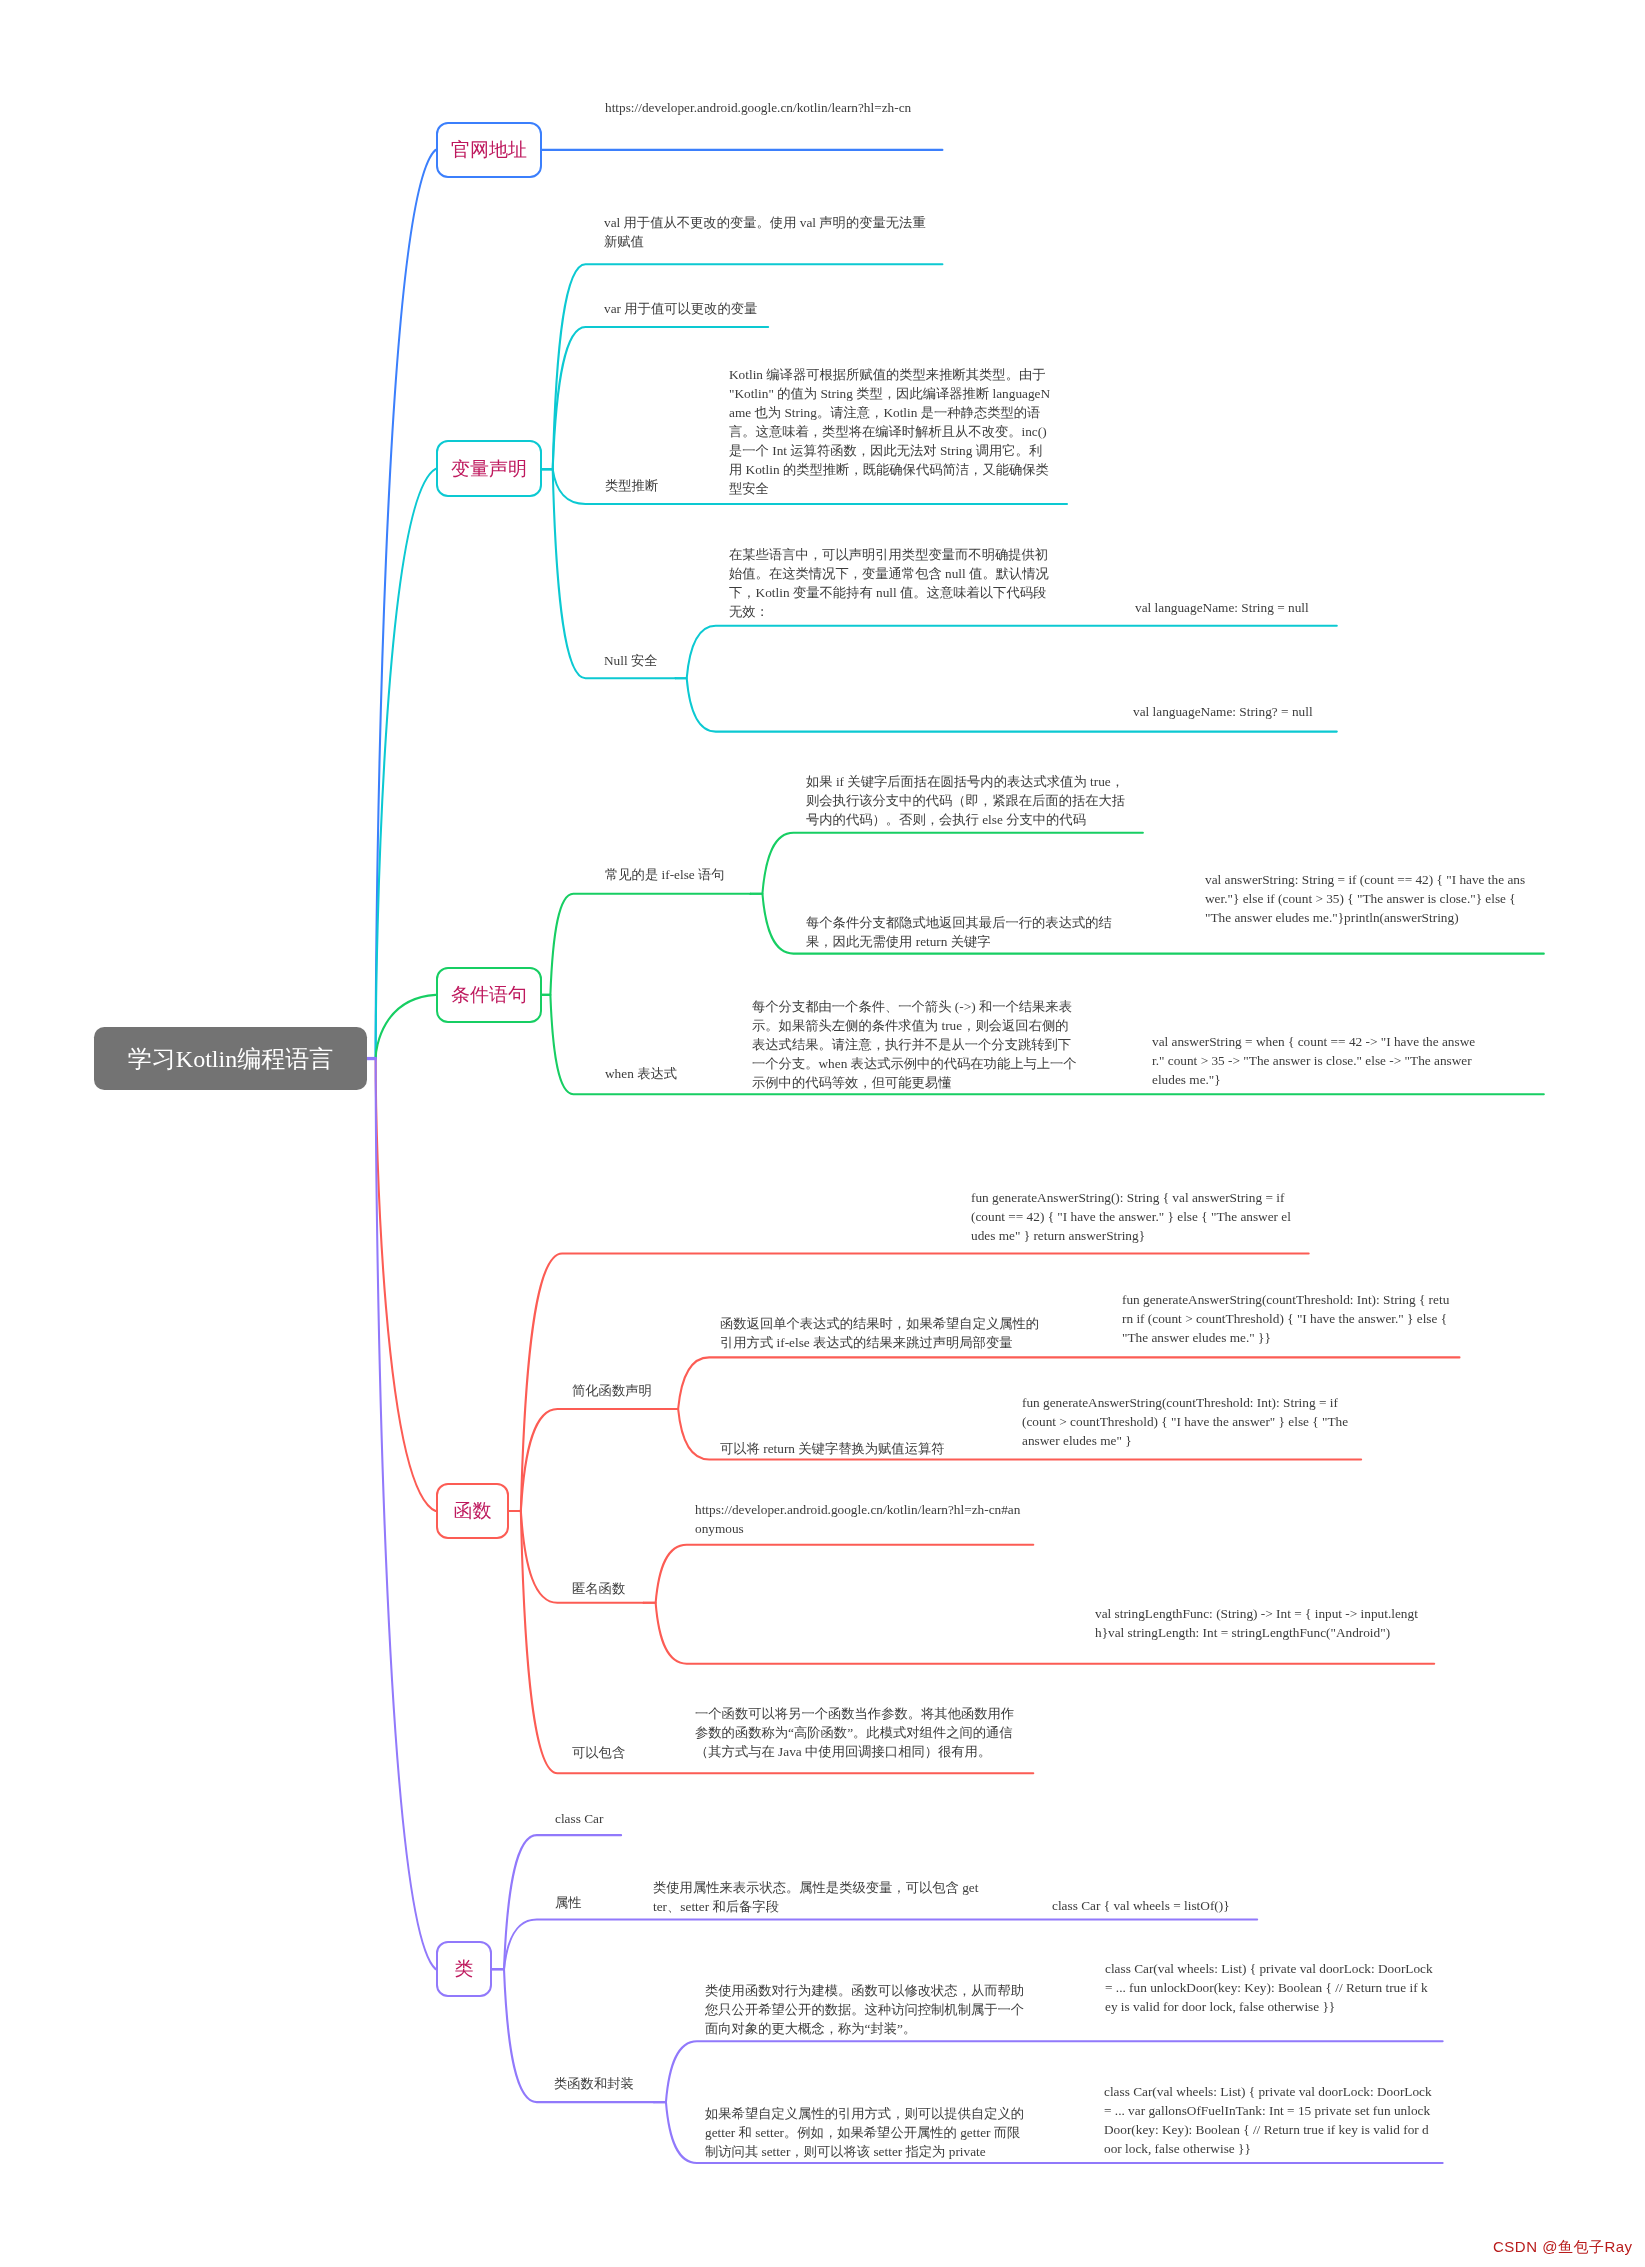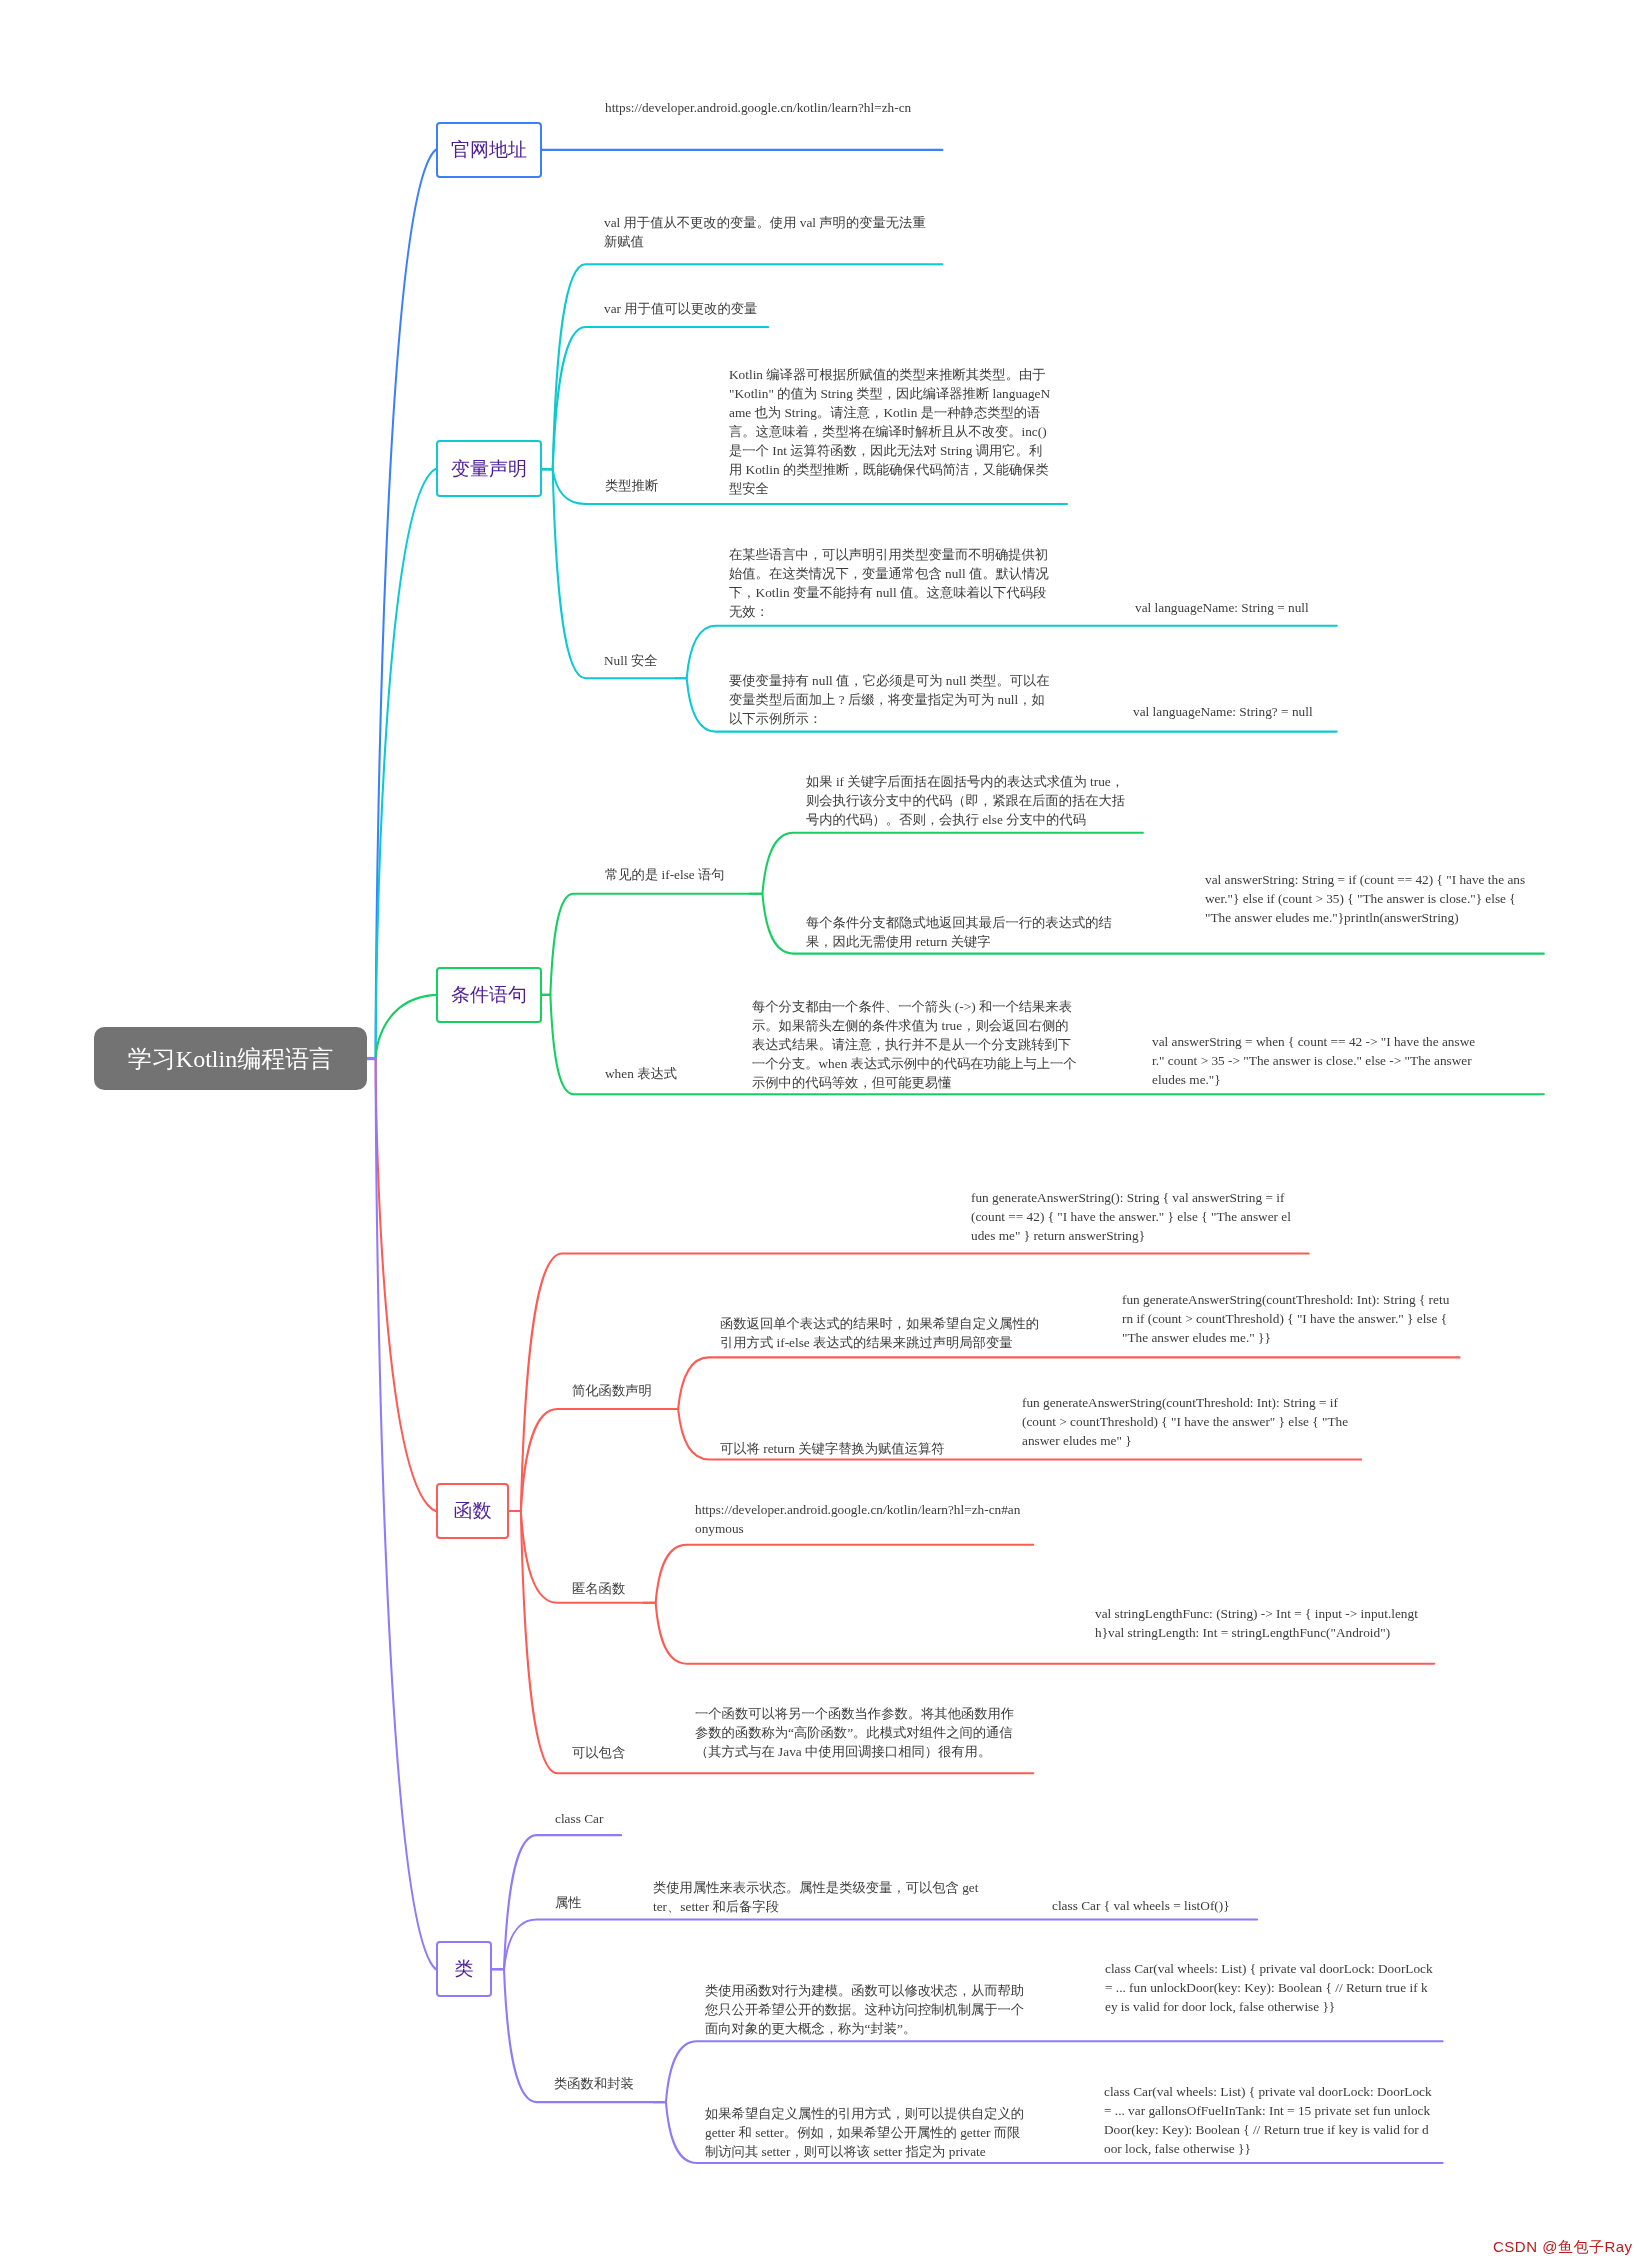--- a/index.html
+++ b/index.html
@@ -8,23 +8,23 @@
        font-family:"Liberation Serif", serif;
        -webkit-font-smoothing:antialiased;}
   #stage{position:absolute;left:0;top:0;width:1645px;height:2267px;}
   svg#links{position:absolute;left:0;top:0;width:1645px;height:2267px;}
   svg#links .edge{fill:none;stroke-width:2.2px;stroke-linecap:round;stroke-linejoin:round;}
   svg#links .hub-stub{fill:none;stroke-width:3.5px;}
   .node{position:absolute;box-sizing:border-box;}
   .root-node{background:#4a8cf7;color:#ffffff;border-radius:10.3px;
         display:flex;align-items:center;justify-content:center;
         font-size:24px;font-weight:400;}
-  .l1-node{background:#ffffff;border-style:solid;border-width:2.4px;border-radius:4px;
+  .l1-node{background:#ffffff;border-style:solid;border-width:2.4px;border-radius:12px;
       display:flex;align-items:center;justify-content:center;
-      font-size:19px;color:#4c1d95;}
+      font-size:19px;color:#be185d;}
   .txt{position:absolute;color:#3c3c3c;font-size:13.3px;line-height:19px;
        word-break:break-all;}
   .txt.nowrap{white-space:nowrap;word-break:normal;}
   .watermark{position:absolute;color:#b91c1c;font-size:15px;
              font-family:"Liberation Sans",sans-serif;letter-spacing:0.5px;
              white-space:nowrap;}
 </style>
 </head>
 <body>
 
@@ -65,21 +65,20 @@
   <div class="node l1-node" style="left:436px;top:122px;width:106px;height:56px;border-color:#3b7ffc">官网地址</div>
   <div class="txt" style="left:605px;top:98px;width:328px">https://developer.android.google.cn/kotlin/learn?hl=zh-cn</div>
   <div class="node l1-node" style="left:436px;top:440px;width:106px;height:57px;border-color:#0cc9d2">变量声明</div>
   <div class="txt" style="left:604px;top:213px;width:328px">val 用于值从不更改的变量。使用 val 声明的变量无法重新赋值</div>
   <div class="txt" style="left:604px;top:299px;width:328px">var 用于值可以更改的变量</div>
   <div class="txt nowrap" style="left:605px;top:476px;width:84px">类型推断</div>
   <div class="txt" style="left:729px;top:365px;width:326px">Kotlin 编译器可根据所赋值的类型来推断其类型。由于 "Kotlin" 的值为 String 类型，因此编译器推断 languageName 也为 String。请注意，Kotlin 是一种静态类型的语言。这意味着，类型将在编译时解析且从不改变。inc() 是一个 Int 运算符函数，因此无法对 String 调用它。利用 Kotlin 的类型推断，既能确保代码简洁，又能确保类型安全</div>
   <div class="txt nowrap" style="left:604px;top:651px;width:84px">Null 安全</div>
   <div class="txt" style="left:729px;top:545px;width:328px">在某些语言中，可以声明引用类型变量而不明确提供初始值。在这类情况下，变量通常包含 null 值。默认情况下，Kotlin 变量不能持有 null 值。这意味着以下代码段无效：</div>
   <div class="txt" style="left:1135px;top:598px;width:244px">val languageName: String = null</div>
-  <div class="txt" style="left:729px;top:671px;width:328px">要使变量持有 null 值，它必须是可为 null 类型。可以在变量类型后面加上 ? 后缀，将变量指定为可为 null，如以下示例所示：</div>
   <div class="txt" style="left:1133px;top:702px;width:244px">val languageName: String? = null</div>
   <div class="node l1-node" style="left:436px;top:967px;width:106px;height:56px;border-color:#17ce63">条件语句</div>
   <div class="txt nowrap" style="left:605px;top:865px;width:187px">常见的是 if-else 语句</div>
   <div class="txt" style="left:806px;top:772px;width:328px">如果 if 关键字后面括在圆括号内的表达式求值为 true，则会执行该分支中的代码（即，紧跟在后面的括在大括号内的代码）。否则，会执行 else 分支中的代码</div>
   <div class="txt" style="left:806px;top:913px;width:328px">每个条件分支都隐式地返回其最后一行的表达式的结果，因此无需使用 return 关键字</div>
   <div class="txt" style="left:1205px;top:870px;width:326px">val answerString: String = if (count == 42) { "I have the answer."} else if (count &gt; 35) { "The answer is close."} else { "The answer eludes me."}println(answerString)</div>
   <div class="txt nowrap" style="left:605px;top:1064px;width:141px">when 表达式</div>
   <div class="txt" style="left:752px;top:997px;width:328px">每个分支都由一个条件、一个箭头 (-&gt;) 和一个结果来表示。如果箭头左侧的条件求值为 true，则会返回右侧的表达式结果。请注意，执行并不是从一个分支跳转到下一个分支。when 表达式示例中的代码在功能上与上一个示例中的代码等效，但可能更易懂</div>
   <div class="txt" style="left:1152px;top:1032px;width:326px">val answerString = when { count == 42 -&gt; "I have the answer." count &gt; 35 -&gt; "The answer is close." else -&gt; "The answer eludes me."}</div>
   <div class="node l1-node" style="left:436px;top:1483px;width:73px;height:56px;border-color:#fc5c54">函数</div>

